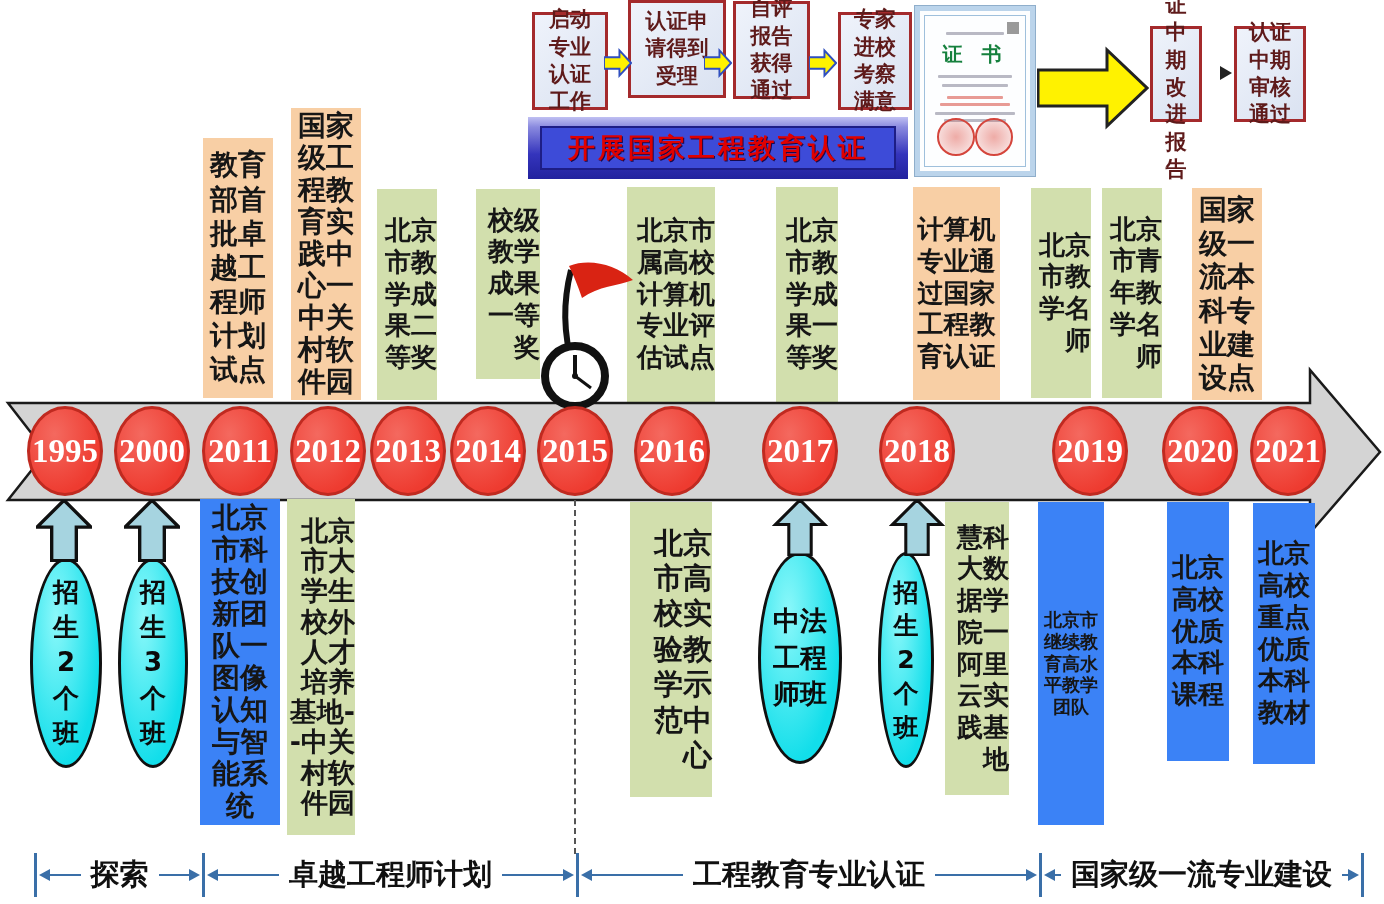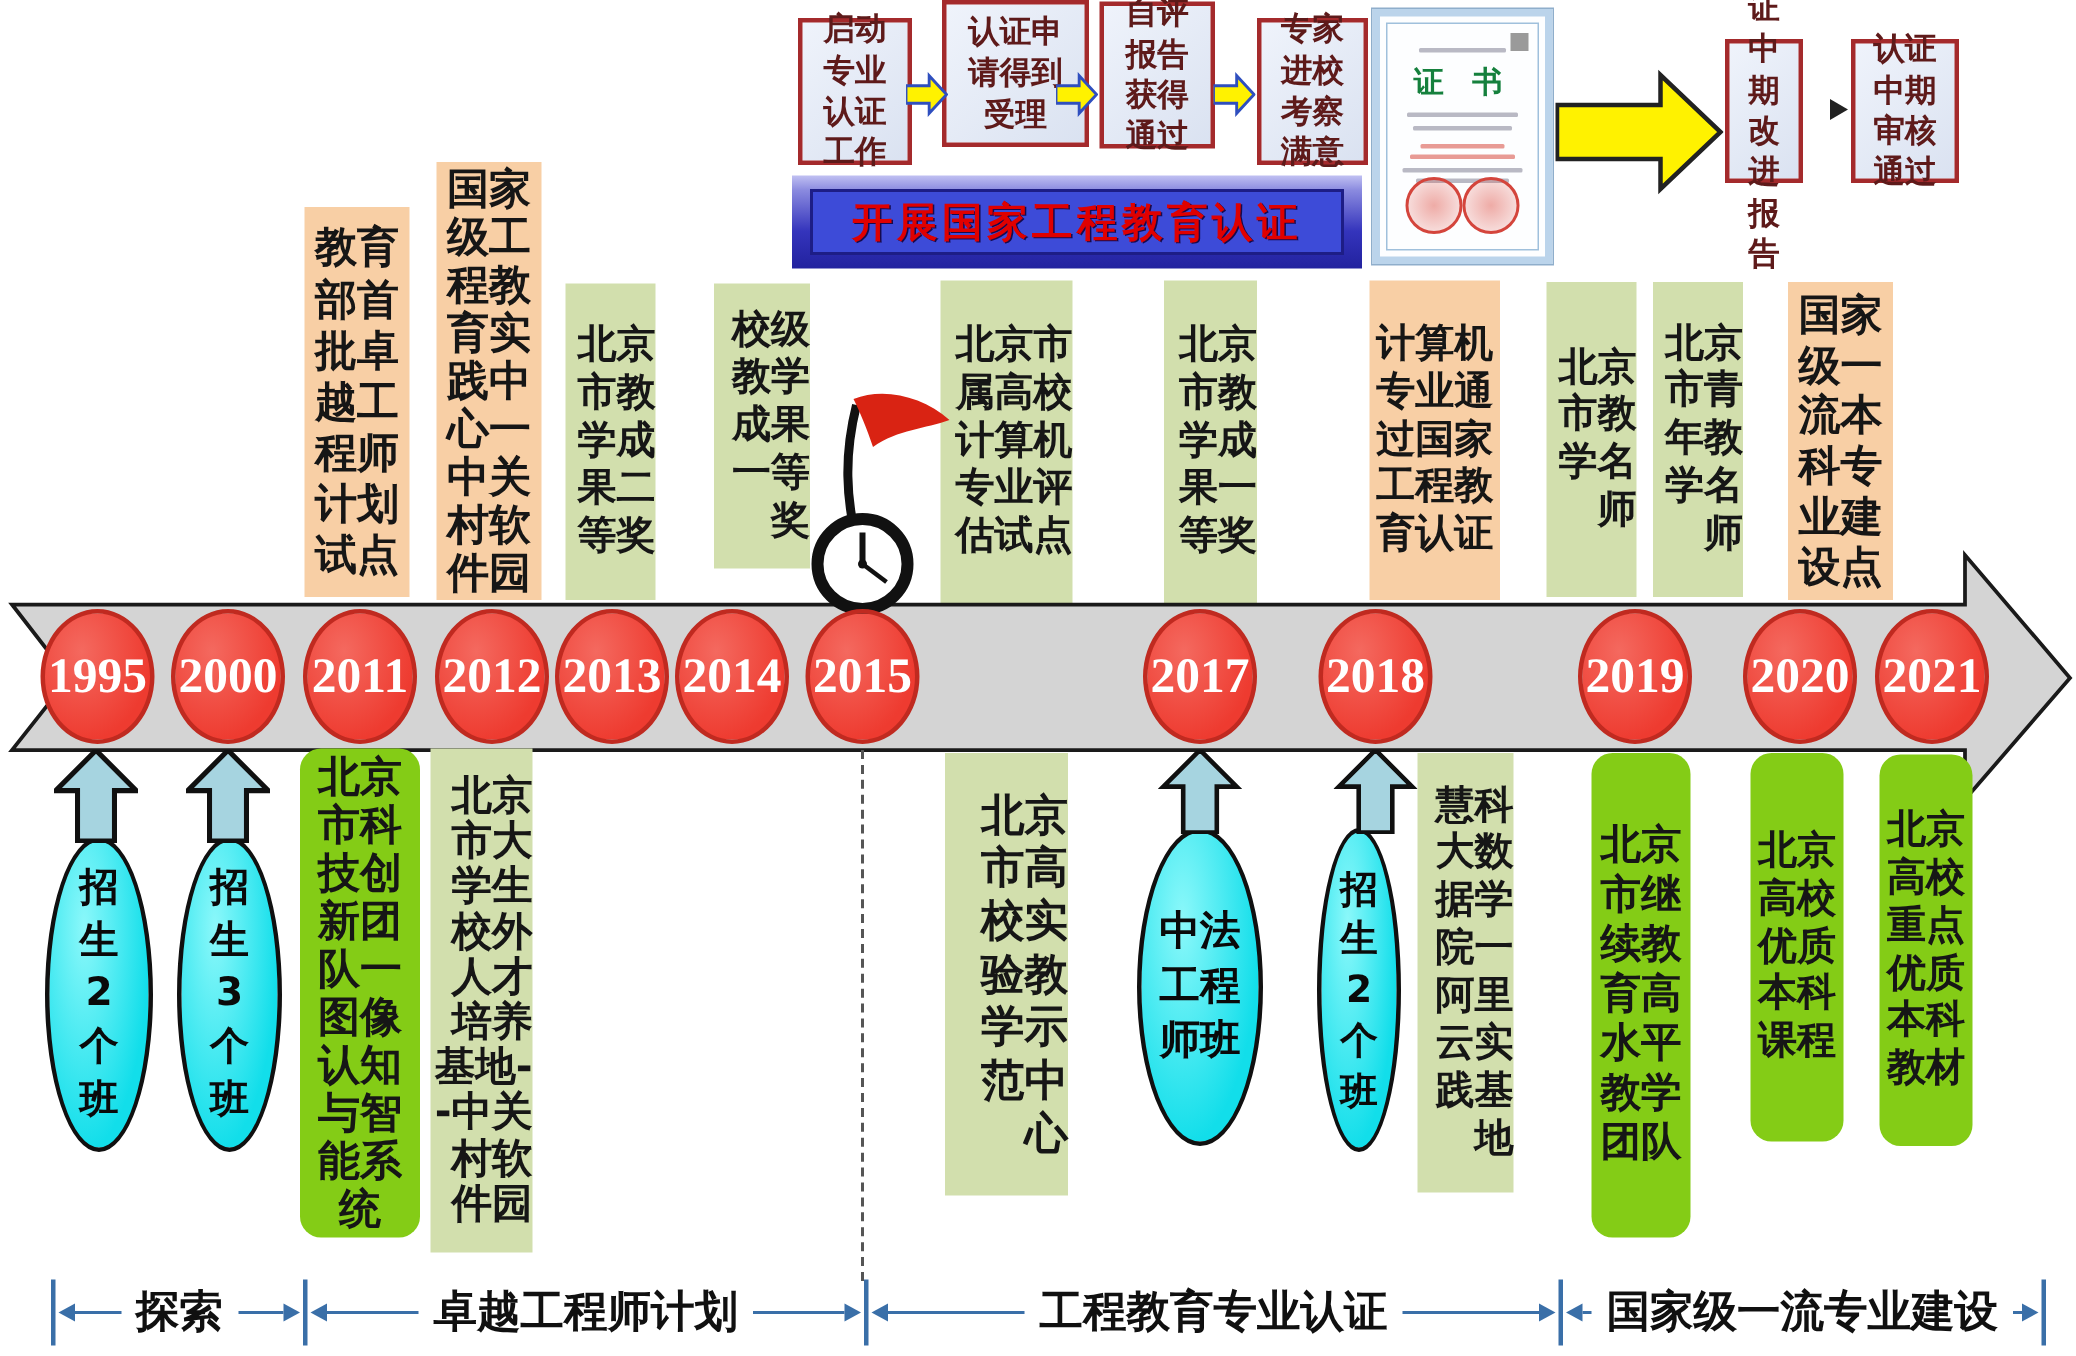--- a/index.html
+++ b/index.html
@@ -4,21 +4,21 @@
 <style>
   html,body{margin:0;padding:0;background:#fff;}
   .stage{position:relative;width:1384px;height:904px;background:#ffffff;
          font-family:"DejaVu Sans",sans-serif;overflow:hidden;}
   
   .box{position:absolute;display:flex;align-items:center;justify-content:center;
        text-align:center;word-break:break-all;color:#161616;font-weight:600;
        line-height:1.22;}
   .peach{background:#F8CFA5;}
   .green{background:#D2DFAD;text-align:right;}
-  .purple{background:#84cc16;border-radius:14px;}
+  .purple{background:#3b82f6;}
   
   .flowbox{position:absolute;background:linear-gradient(135deg,#EFF3FB,#DAE2F1);
        border:3px solid #A42A2C;display:flex;align-items:center;justify-content:center;
        text-align:center;word-break:break-all;color:#5E1A1A;font-weight:700;
        font-size:21px;line-height:1.3;padding:12px;box-sizing:border-box;}
   
   .node{position:absolute;width:76px;height:90px;border-radius:50%;
        background:radial-gradient(ellipse at 35% 30%,#F4695F,#EE3B30 72%);
        border:3px solid #C02A20;display:flex;align-items:center;justify-content:center;
        color:#fff;font-family:"Liberation Serif",serif;font-weight:700;font-size:33px;
@@ -132,20 +132,21 @@
     <path d="M8,38 L1310,38 L1310,5 L1380,87 L1310,168 L1310,135 L8,135 L46,87 Z" fill="#D4D4D4" stroke="#1a1a1a" stroke-width="2.5"></path>
   </svg>
 
   <div class="node" style="left:27px;top:406px">1995</div>
   <div class="node" style="left:114px;top:406px">2000</div>
   <div class="node" style="left:202px;top:406px">2011</div>
   <div class="node" style="left:290px;top:406px">2012</div>
   <div class="node" style="left:370px;top:406px">2013</div>
   <div class="node" style="left:450px;top:406px">2014</div>
   <div class="node" style="left:537px;top:406px">2015</div>
+  <div class="node" style="left:634px;top:406px">2016</div>
   <div class="node" style="left:762px;top:406px">2017</div>
   <div class="node" style="left:879px;top:406px">2018</div>
   <div class="node" style="left:1052px;top:406px">2019</div>
   <div class="node" style="left:1162px;top:406px">2020</div>
   <div class="node" style="left:1250px;top:406px">2021</div>
 
   <div class="dash"></div>
 
   <svg class="uparrow" style="left:36px;top:500px" width="56" height="62" viewBox="0 0 100 110">
     <polygon points="50,0 98,48 72,48 72,108 28,108 28,48 2,48" fill="#A6D4E0" stroke="#101010" stroke-width="6"></polygon>
@@ -164,21 +165,21 @@
 
   <svg class="uparrow" style="left:889px;top:500px" width="56" height="56" viewBox="0 0 100 110">
     <polygon points="50,0 98,48 72,48 72,108 28,108 28,48 2,48" fill="#A6D4E0" stroke="#101010" stroke-width="6"></polygon>
   </svg>
   <div class="ellipse" style="left:878px;top:552px;width:56px;height:216px;font-size:25px;line-height:1.35;padding:0 14px">招生2个班</div>
 
   <div class="box purple" style="left:200px;top:499px;width:80px;height:326px;font-size:28px;line-height:1.14">北京市科技创新团队一图像认知与智能系统</div>
   <div class="box green" style="left:287px;top:499px;width:68px;height:336px;font-size:27px;line-height:1.12">北京市大学生校外人才培养基地--中关村软件园</div>
   <div class="box green" style="left:630px;top:502px;width:82px;height:295px;font-size:29px">北京市高校实验教学示范中心</div>
   <div class="box green" style="left:945px;top:502px;width:64px;height:293px;font-size:26px">慧科大数据学院一阿里云实践基地</div>
-  <div class="box purple" style="left:1061px;top:502px;width:66px;height:323px;font-size:27px">北京市继续教育高水平教学团队</div>
+  <div class="box purple" style="left:1038px;top:502px;width:66px;height:323px;font-size:18px">北京市继续教育高水平教学团队</div>
   <div class="box purple" style="left:1167px;top:502px;width:62px;height:259px;font-size:26px">北京高校优质本科课程</div>
   <div class="box purple" style="left:1253px;top:503px;width:62px;height:261px;font-size:26px">北京高校重点优质本科教材</div>
 
   <div class="tick" style="left:34px"></div>
   <div class="tick" style="left:202px"></div>
   <div class="tick" style="left:576px"></div>
   <div class="tick" style="left:1039px"></div>
   <div class="tick" style="left:1361px"></div>
 
   <div class="phase" style="left:39px;width:161px">

